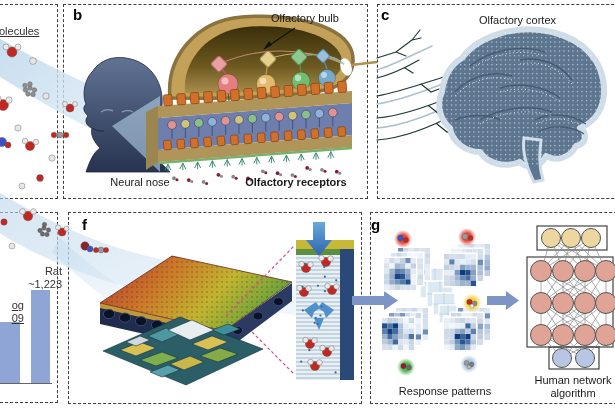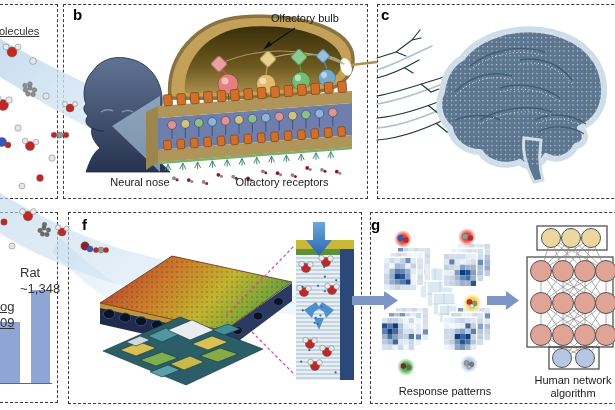--- a/index.html
+++ b/index.html
@@ -3,21 +3,21 @@
 <meta charset="utf-8">
 <style>
   html,body{margin:0;padding:0;background:#fff;}
   #fig{position:relative;width:615px;height:410px;overflow:hidden;background:#fff;
        font-family:"Liberation Sans",sans-serif;color:#1a1a1a;}
   .panel{position:absolute;border:1.5px dashed #3c3c3c;background:transparent;z-index:1;}
   #art,.artlayer{position:absolute;left:0;top:0;z-index:2;}
   .lbl{position:absolute;z-index:4;font-size:11px;line-height:1.15;text-align:center;color:#1a1a1a;}
   .letter{position:absolute;z-index:4;font-size:15px;font-weight:700;color:#000;}
   .frag{position:absolute;z-index:4;font-size:11px;color:#333;}
-  .barlbl{position:absolute;z-index:4;font-size:13px;line-height:1.2;text-align:left;color:#333;}
+  .barlbl{position:absolute;z-index:4;font-size:11px;line-height:1.2;text-align:right;color:#333;}
   .bar{position:absolute;background:#8fa5d6;z-index:3;}
   #baseline{position:absolute;left:-10px;top:383px;width:62px;border-top:1.2px solid #666;z-index:3;}
 </style>
 </head>
 <body>
 
 <div id="fig">
 
   <div class="panel" style="left:-20px;top:4px;width:76px;height:193px"></div>
   <div class="panel" style="left:63px;top:4px;width:303px;height:193px"></div>
@@ -28,21 +28,21 @@
 
   <div id="baseline"></div>
   <div class="bar" id="bar0" style="left: -4px; width: 24px; top: 322px; height: 61px; background: rgb(143, 165, 214);"></div>
   <div class="bar" id="bar1" style="left: 31px; width: 19px; top: 290px; height: 93px; background: rgb(143, 165, 214);"></div>
   <div class="barlbl" style="left:0px;top:299px;width:24px;text-decoration:underline;">
     <span>og</span><br>
     <span>09</span>
   </div>
   <div class="barlbl" style="left:20px;top:265px;width:42px;">
     <span>Rat</span><br>
-    <span>~1,348</span>
+    <span>~1,223</span>
   </div>
 
   <svg id="art" width="615" height="410" viewBox="0 0 615 410">
     <defs>
       <linearGradient id="streamGrad" x1="0" y1="0" x2="1" y2="1">
         <stop offset="0" stop-color="#b9d4ea"></stop>
           <stop offset="1" stop-color="#e9f3fa"></stop>
       </linearGradient>
       <linearGradient id="headGrad" x1="0" y1="0" x2="0" y2="1">
         <stop offset="0" stop-color="#617394"></stop>
@@ -1046,19 +1046,20 @@
   </svg>
 
   <div class="frag" style="left:-1px;top:25px;text-decoration:underline;">olecules</div>
   <div class="letter" style="left:73px;top:6px;">b</div>
   <div class="letter" style="left:381px;top:6px;">c</div>
   <div class="letter" style="left:82px;top:216px;">f</div>
   <div class="letter" style="left:371px;top:216px;">g</div>
 
   <div class="lbl" style="left:255px;top:12px;width:100px;">Olfactory bulb</div>
   <div class="lbl" style="left:95px;top:176px;width:90px;">Neural nose</div>
-  <div class="lbl" style="left:222px;top:176px;width:120px;">Olfactory receptors</div>
+  <div class="lbl" style="left:236px;top:176px;width:120px;font-weight:bold;">Olfactory receptors</div>
+  <div class="lbl" style="left:465px;top:14px;width:105px;">Olfactory cortex</div>
   <div class="lbl" style="left:390px;top:385px;width:110px;">Response patterns</div>
   <div class="lbl" style="left:521px;top:374px;width:104px;">
     <span>Human network</span><br>
     <span>algorithm</span>
   </div>
 </div>
 
 </body></html>

